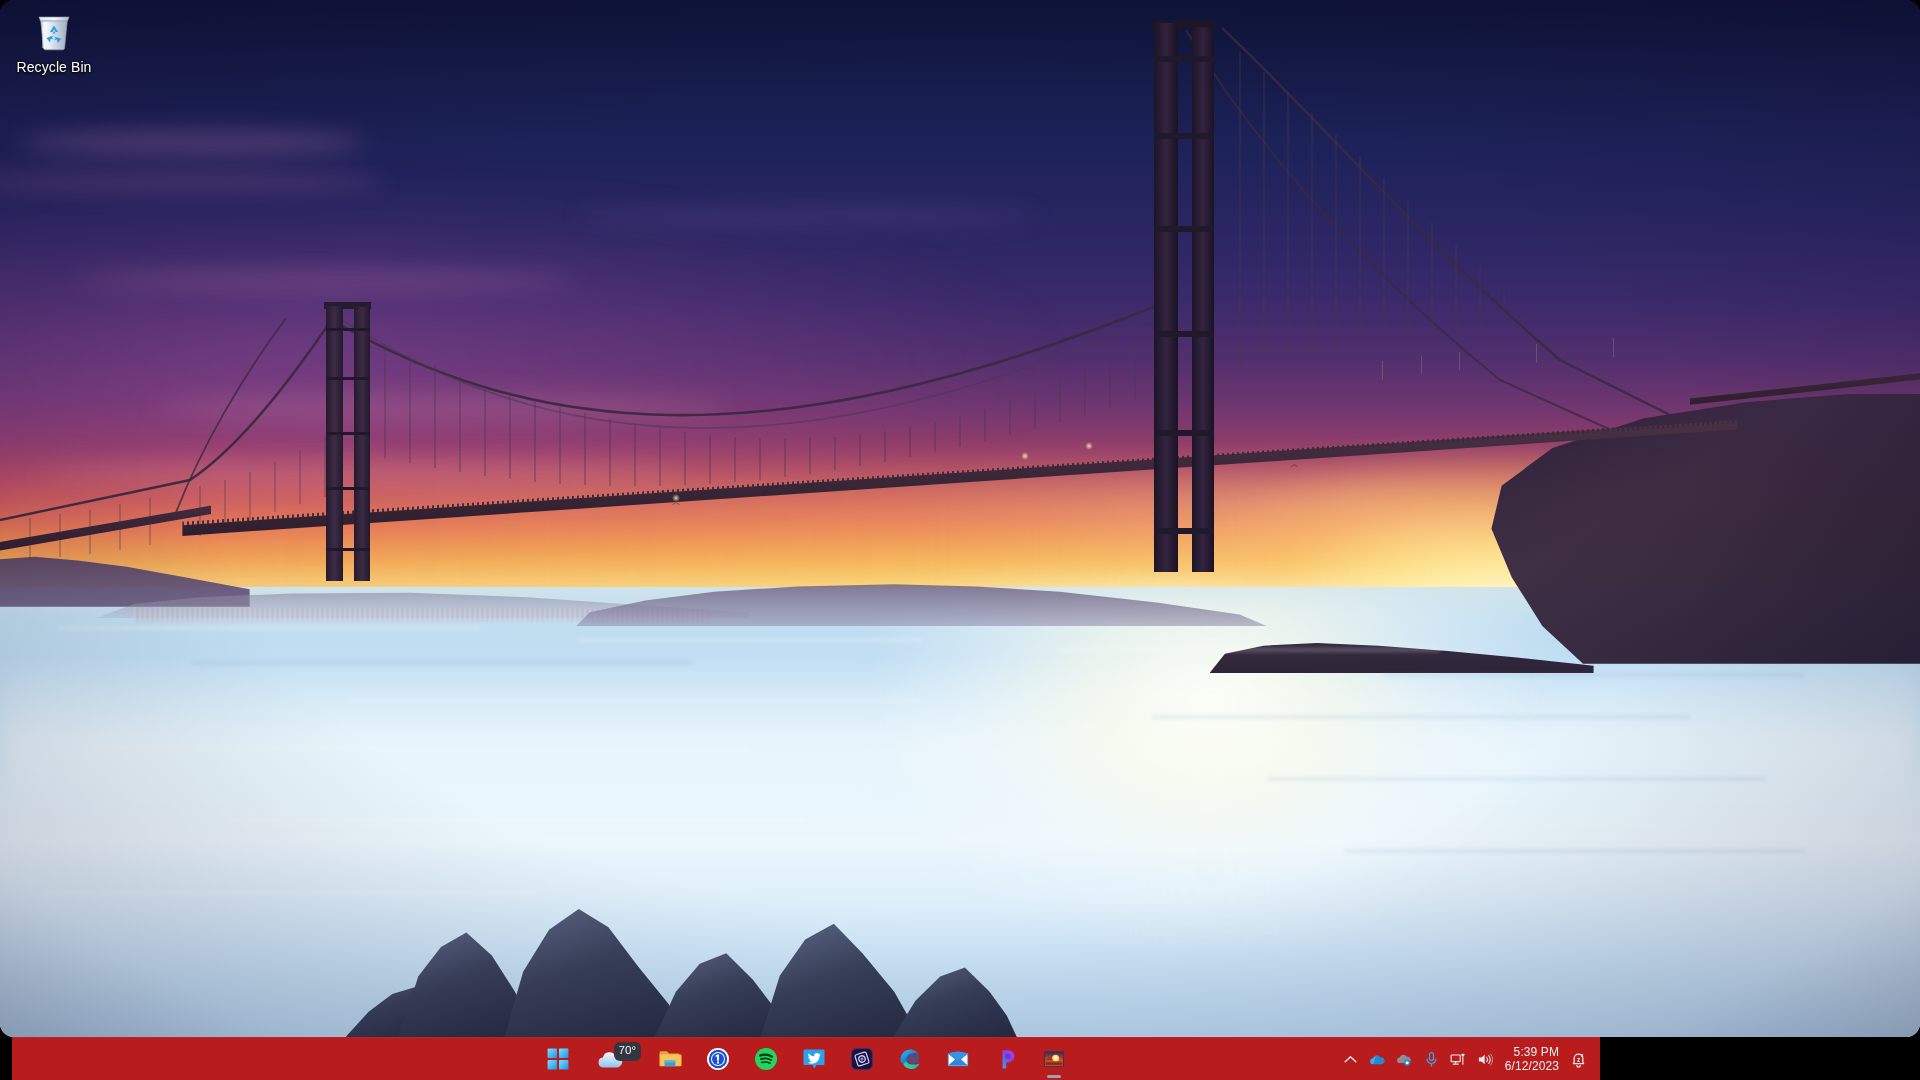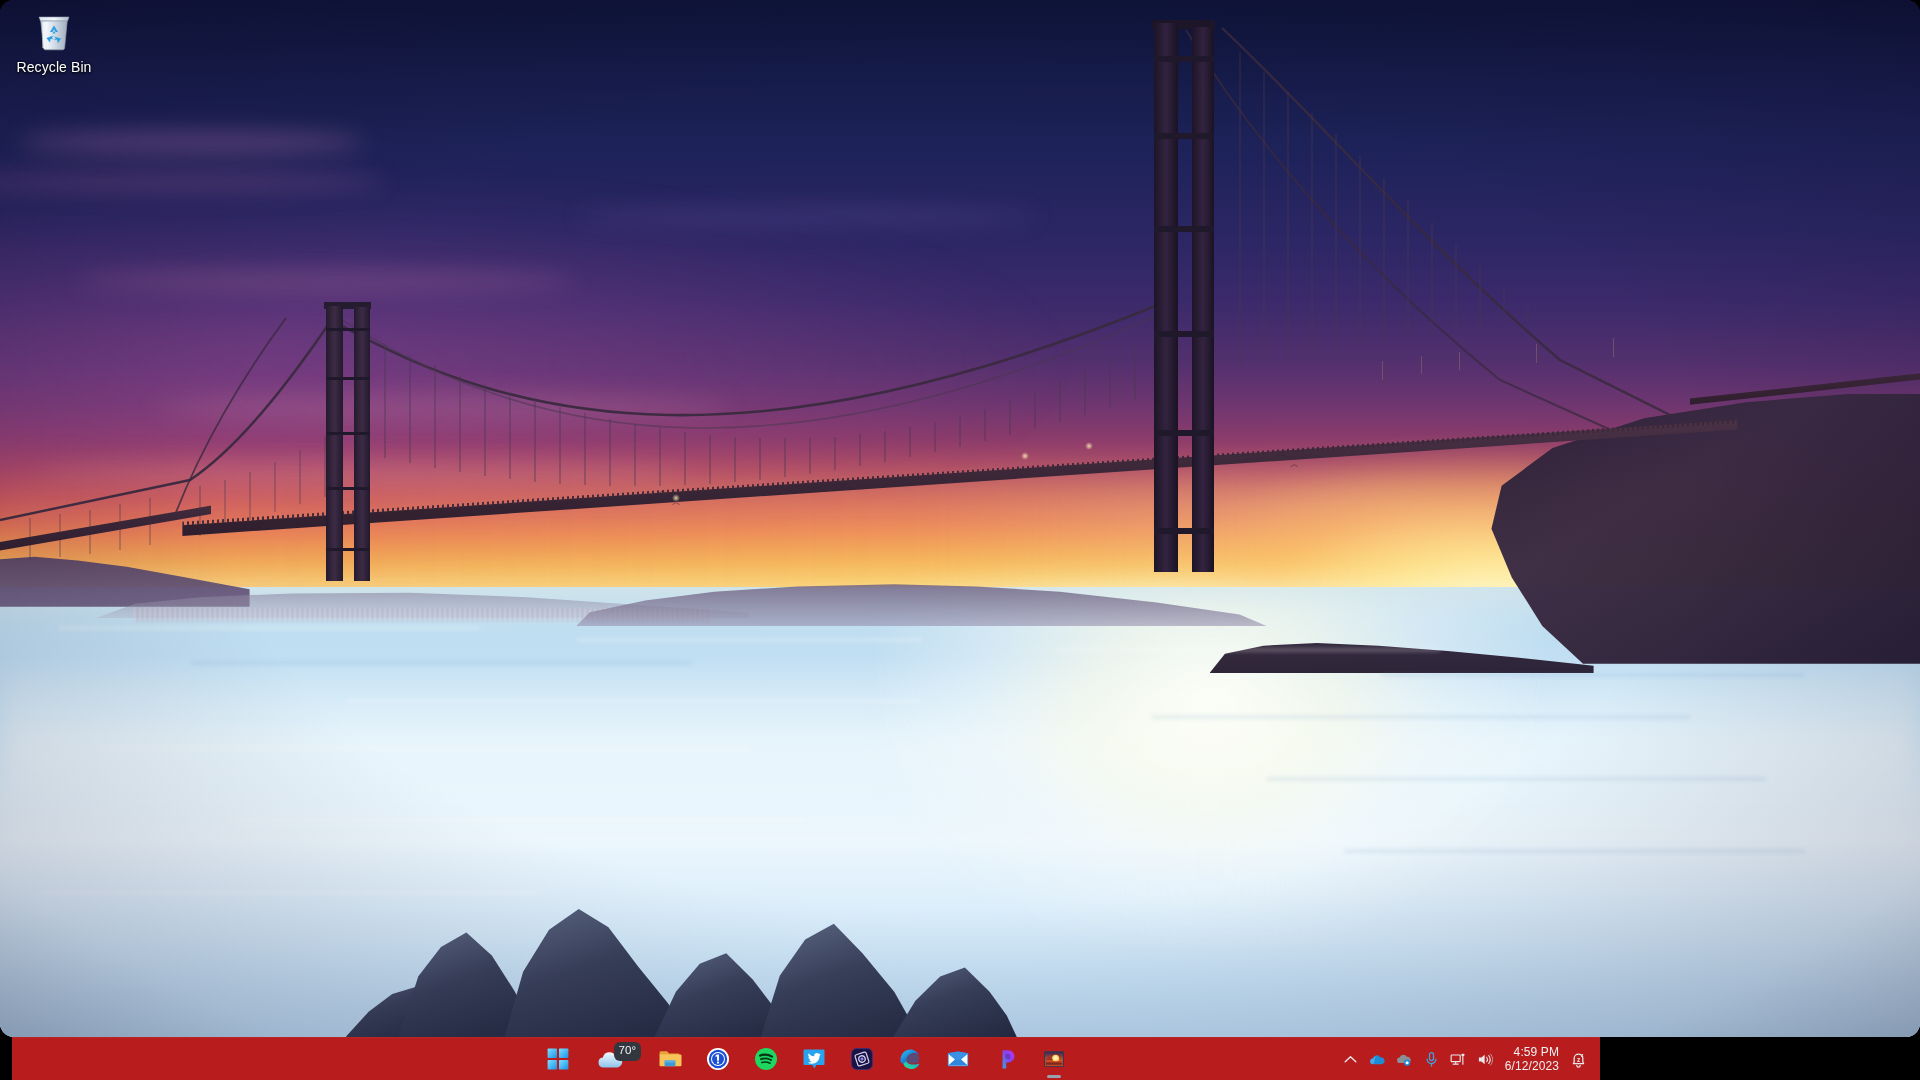--- a/index.html
+++ b/index.html
@@ -787,21 +787,21 @@
       <div class="tray-btn" title="Volume">
         <svg class="tray-icon" viewBox="0 0 18 16">
           <path d="M2.0 6.0 h2.7 L8.1 2.9 v10.2 L4.7 10.0 H2.0 Z" fill="#e6e9ec"></path>
           <path d="M10.3 5.6 a4.2 4.2 0 0 1 0 4.8" fill="none" stroke="#e6e9ec" stroke-width="1.15" stroke-linecap="round"></path>
           <path d="M12.4 3.8 a7.0 7.0 0 0 1 0 8.4" fill="none" stroke="#e6e9ec" stroke-width="1.15" stroke-linecap="round"></path>
           <path d="M14.5 2.2 a9.6 9.6 0 0 1 0 11.6" fill="none" stroke="#c9ced4" stroke-width="1.0" stroke-linecap="round" opacity=".7"></path>
         </svg>
       </div>
 
       <div id="clock" title="Date and time">
-        <div>4:59 PM</div>
+        <div>5:39 PM</div>
         <div>6/12/2023</div>
       </div>
 
       <div class="tray-btn" id="notif-btn" title="Notifications">
         <svg class="tray-icon" viewBox="0 0 18 18" style="width:19px;height:19px;">
           <path d="M4.2 13.0 c0 -0.5 0.7 -0.8 0.7 -2.1 V8.0 a4.1 4.1 0 0 1 8.2 0 v2.9 c0 1.3 0.7 1.6 0.7 2.1 Z" fill="none" stroke="#e6e9ec" stroke-width="1.2" stroke-linejoin="round"></path>
           <path d="M7.4 14.6 a1.6 1.6 0 0 0 3.2 0" fill="none" stroke="#e6e9ec" stroke-width="1.2" stroke-linecap="round"></path>
           <text x="9.2" y="11.4" font-family="Liberation Sans, sans-serif" font-size="6.2" font-weight="bold" fill="#e6e9ec" text-anchor="middle">z</text>
           <text x="12.6" y="6.6" font-family="Liberation Sans, sans-serif" font-size="4.6" font-weight="bold" fill="#e6e9ec" text-anchor="middle">z</text>
         </svg>

